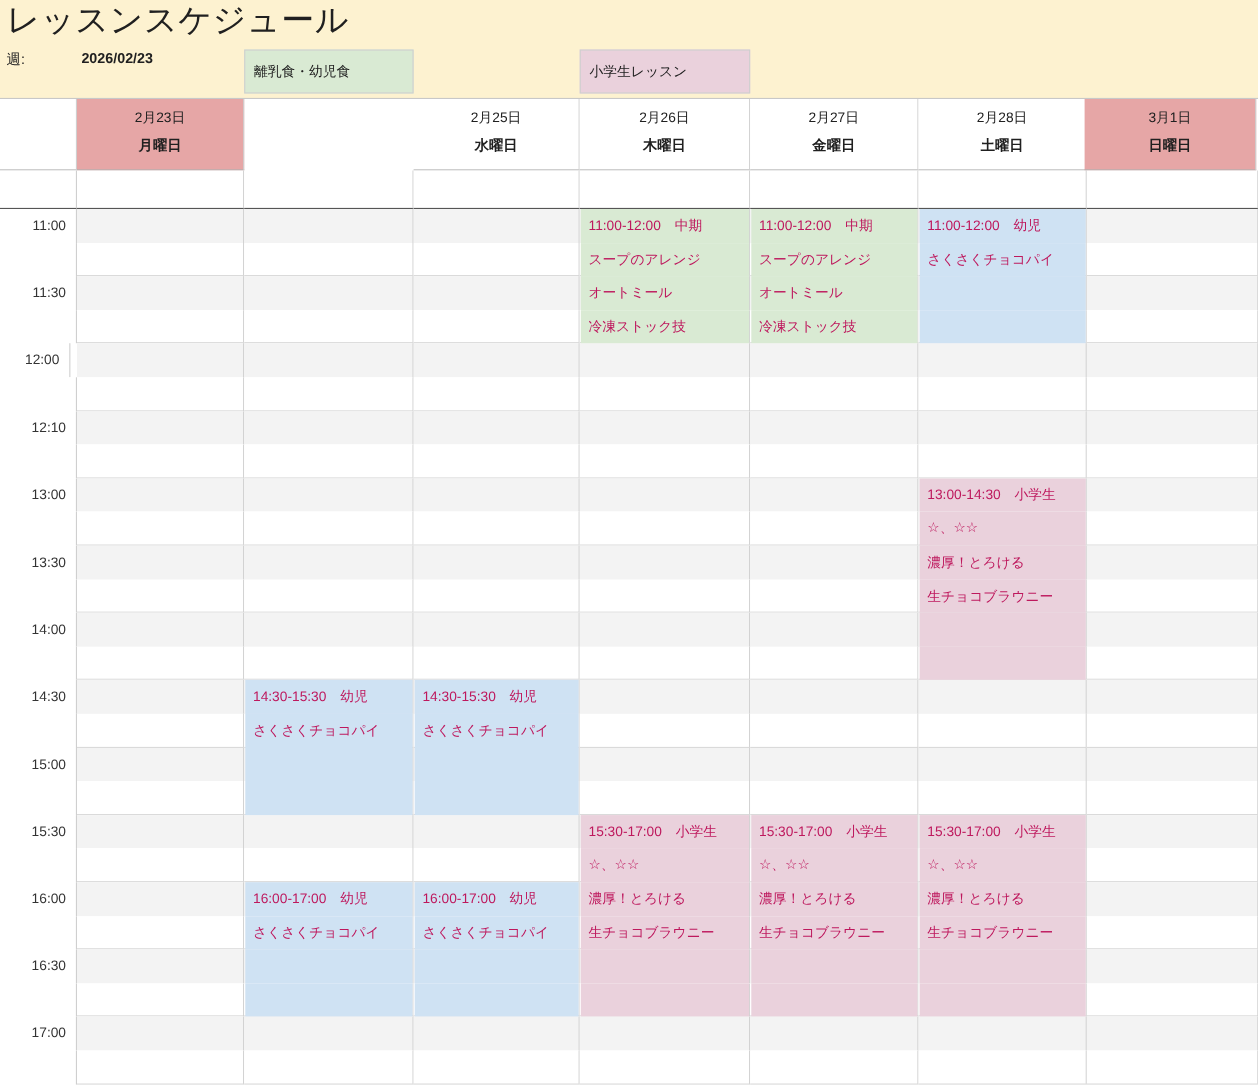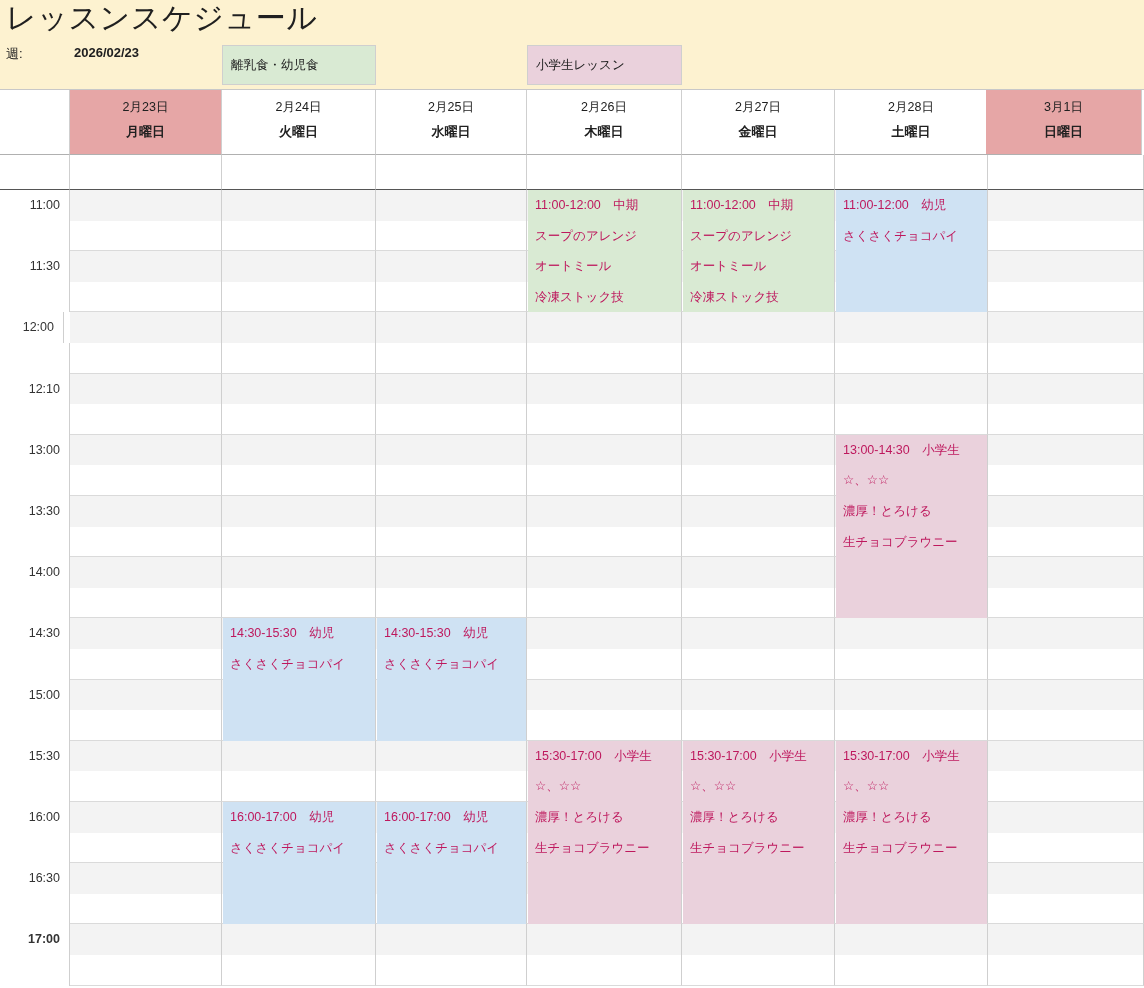--- a/index.html
+++ b/index.html
@@ -147,24 +147,20 @@
     <div class="week-value">2026/02/23</div>
     <div class="legend l0">離乳食・幼児食</div>
     <div class="legend l2">小学生レッスン</div>
   </div>
 
   <div class="dayhead-row">
       <div class="daycell corner" style="left: 0px; width: 70px;"></div>
       <div class="daycell weekend" style="left: 70px; width: 152px;">
         <div class="d1">2月23日</div>
         <div class="d2">月曜日</div>
-      </div>
-      <div class="daycell" style="left: 222px; width: 154px;">
-        <div class="d1">2月24日</div>
-        <div class="d2">火曜日</div>
       </div>
       <div class="daycell" style="left: 376px; width: 151px;">
         <div class="d1">2月25日</div>
         <div class="d2">水曜日</div>
       </div>
       <div class="daycell" style="left: 527px; width: 155px;">
         <div class="d1">2月26日</div>
         <div class="d2">木曜日</div>
       </div>
       <div class="daycell" style="left: 682px; width: 153px;">
@@ -427,21 +423,21 @@
         <div class="cell timecol" style="left: 0px; width: 70px;"></div>
         <div class="cell" style="left: 70px; width: 152px; background: rgb(255, 255, 255); border-bottom: 1px solid rgb(218, 218, 218);"></div>
         <div class="cell" style="left: 222px; width: 154px; background: rgb(255, 255, 255); border-bottom: 1px solid rgb(218, 218, 218);"></div>
         <div class="cell" style="left: 376px; width: 151px; background: rgb(255, 255, 255); border-bottom: 1px solid rgb(218, 218, 218);"></div>
         <div class="cell" style="left: 527px; width: 155px; background: rgb(255, 255, 255); border-bottom: 1px solid rgb(218, 218, 218);"></div>
         <div class="cell" style="left: 682px; width: 153px; background: rgb(255, 255, 255); border-bottom: 1px solid rgb(218, 218, 218);"></div>
         <div class="cell" style="left: 835px; width: 153px; background: rgb(255, 255, 255); border-bottom: 1px solid rgb(218, 218, 218);"></div>
         <div class="cell" style="left: 988px; width: 156px; background: rgb(255, 255, 255); border-bottom: 1px solid rgb(218, 218, 218);"></div>
       </div>
       <div class="row" style="top: 734.4px;">
-        <div class="cell timecol" style="left: 0px; width: 70px; font-weight: bold;">17:00</div>
+        <div class="cell timecol" style="left: 0px; width: 70px;">17:00</div>
         <div class="cell" style="left: 70px; width: 152px; background: rgb(243, 243, 243);"></div>
         <div class="cell" style="left: 222px; width: 154px; background: rgb(243, 243, 243);"></div>
         <div class="cell" style="left: 376px; width: 151px; background: rgb(243, 243, 243);"></div>
         <div class="cell" style="left: 527px; width: 155px; background: rgb(243, 243, 243);"></div>
         <div class="cell" style="left: 682px; width: 153px; background: rgb(243, 243, 243);"></div>
         <div class="cell" style="left: 835px; width: 153px; background: rgb(243, 243, 243);"></div>
         <div class="cell" style="left: 988px; width: 156px; background: rgb(243, 243, 243);"></div>
       </div>
       <div class="row" style="top: 765px;">
         <div class="cell timecol" style="left: 0px; width: 70px;"></div>

